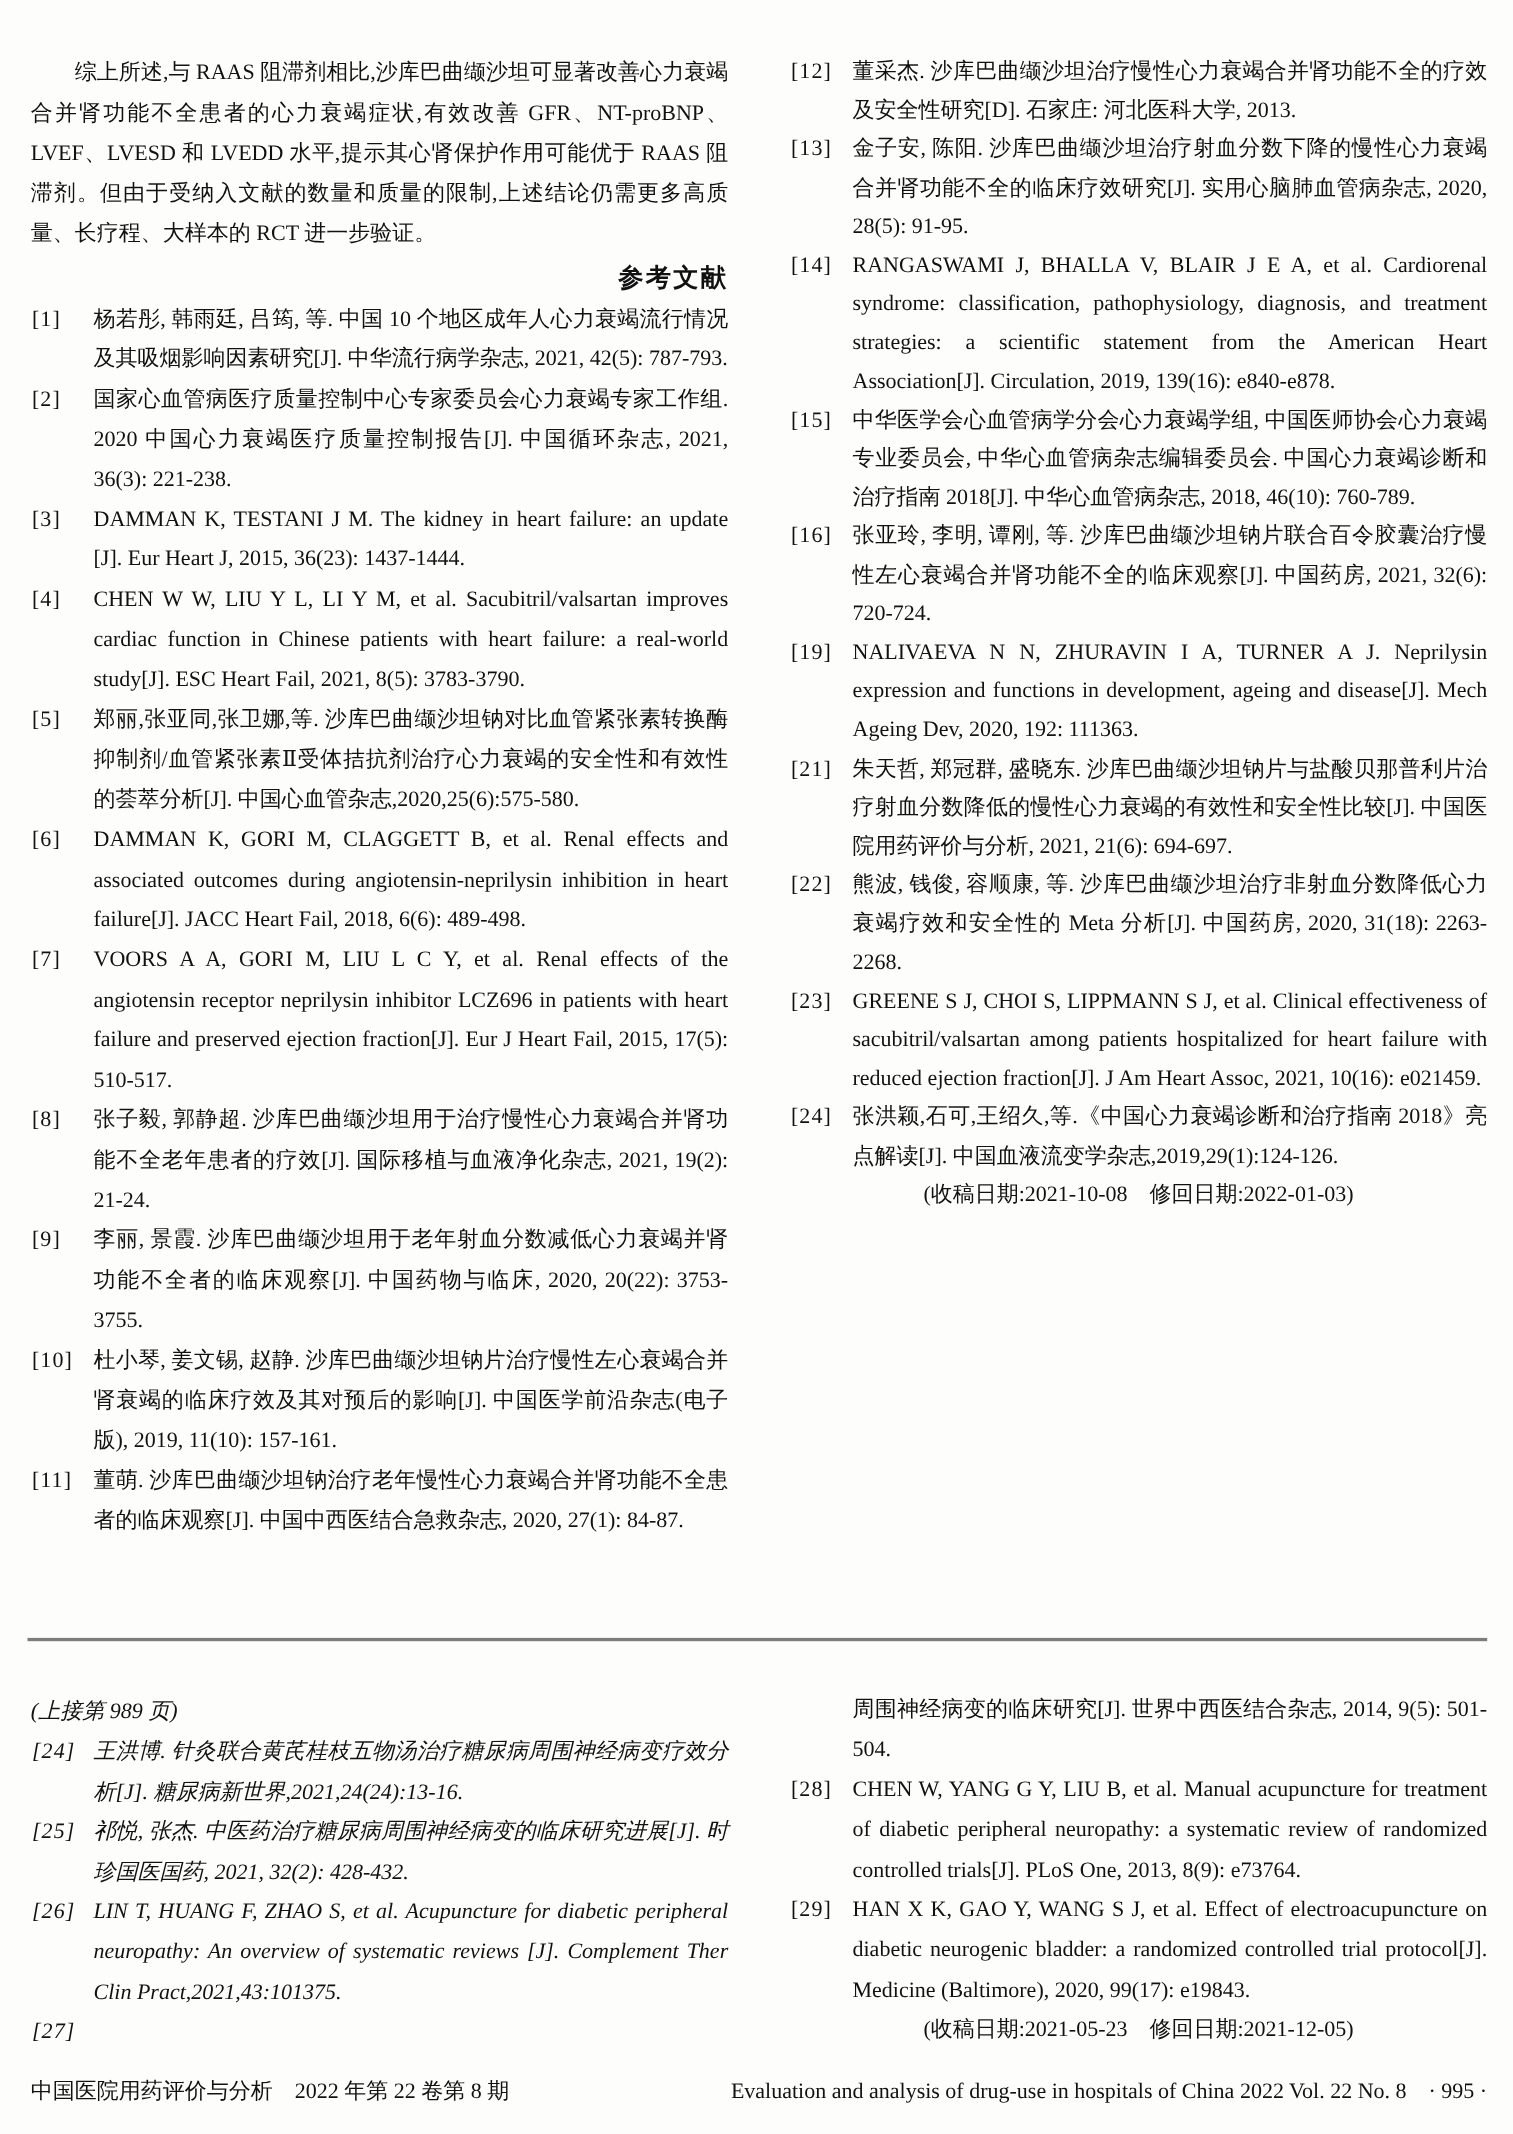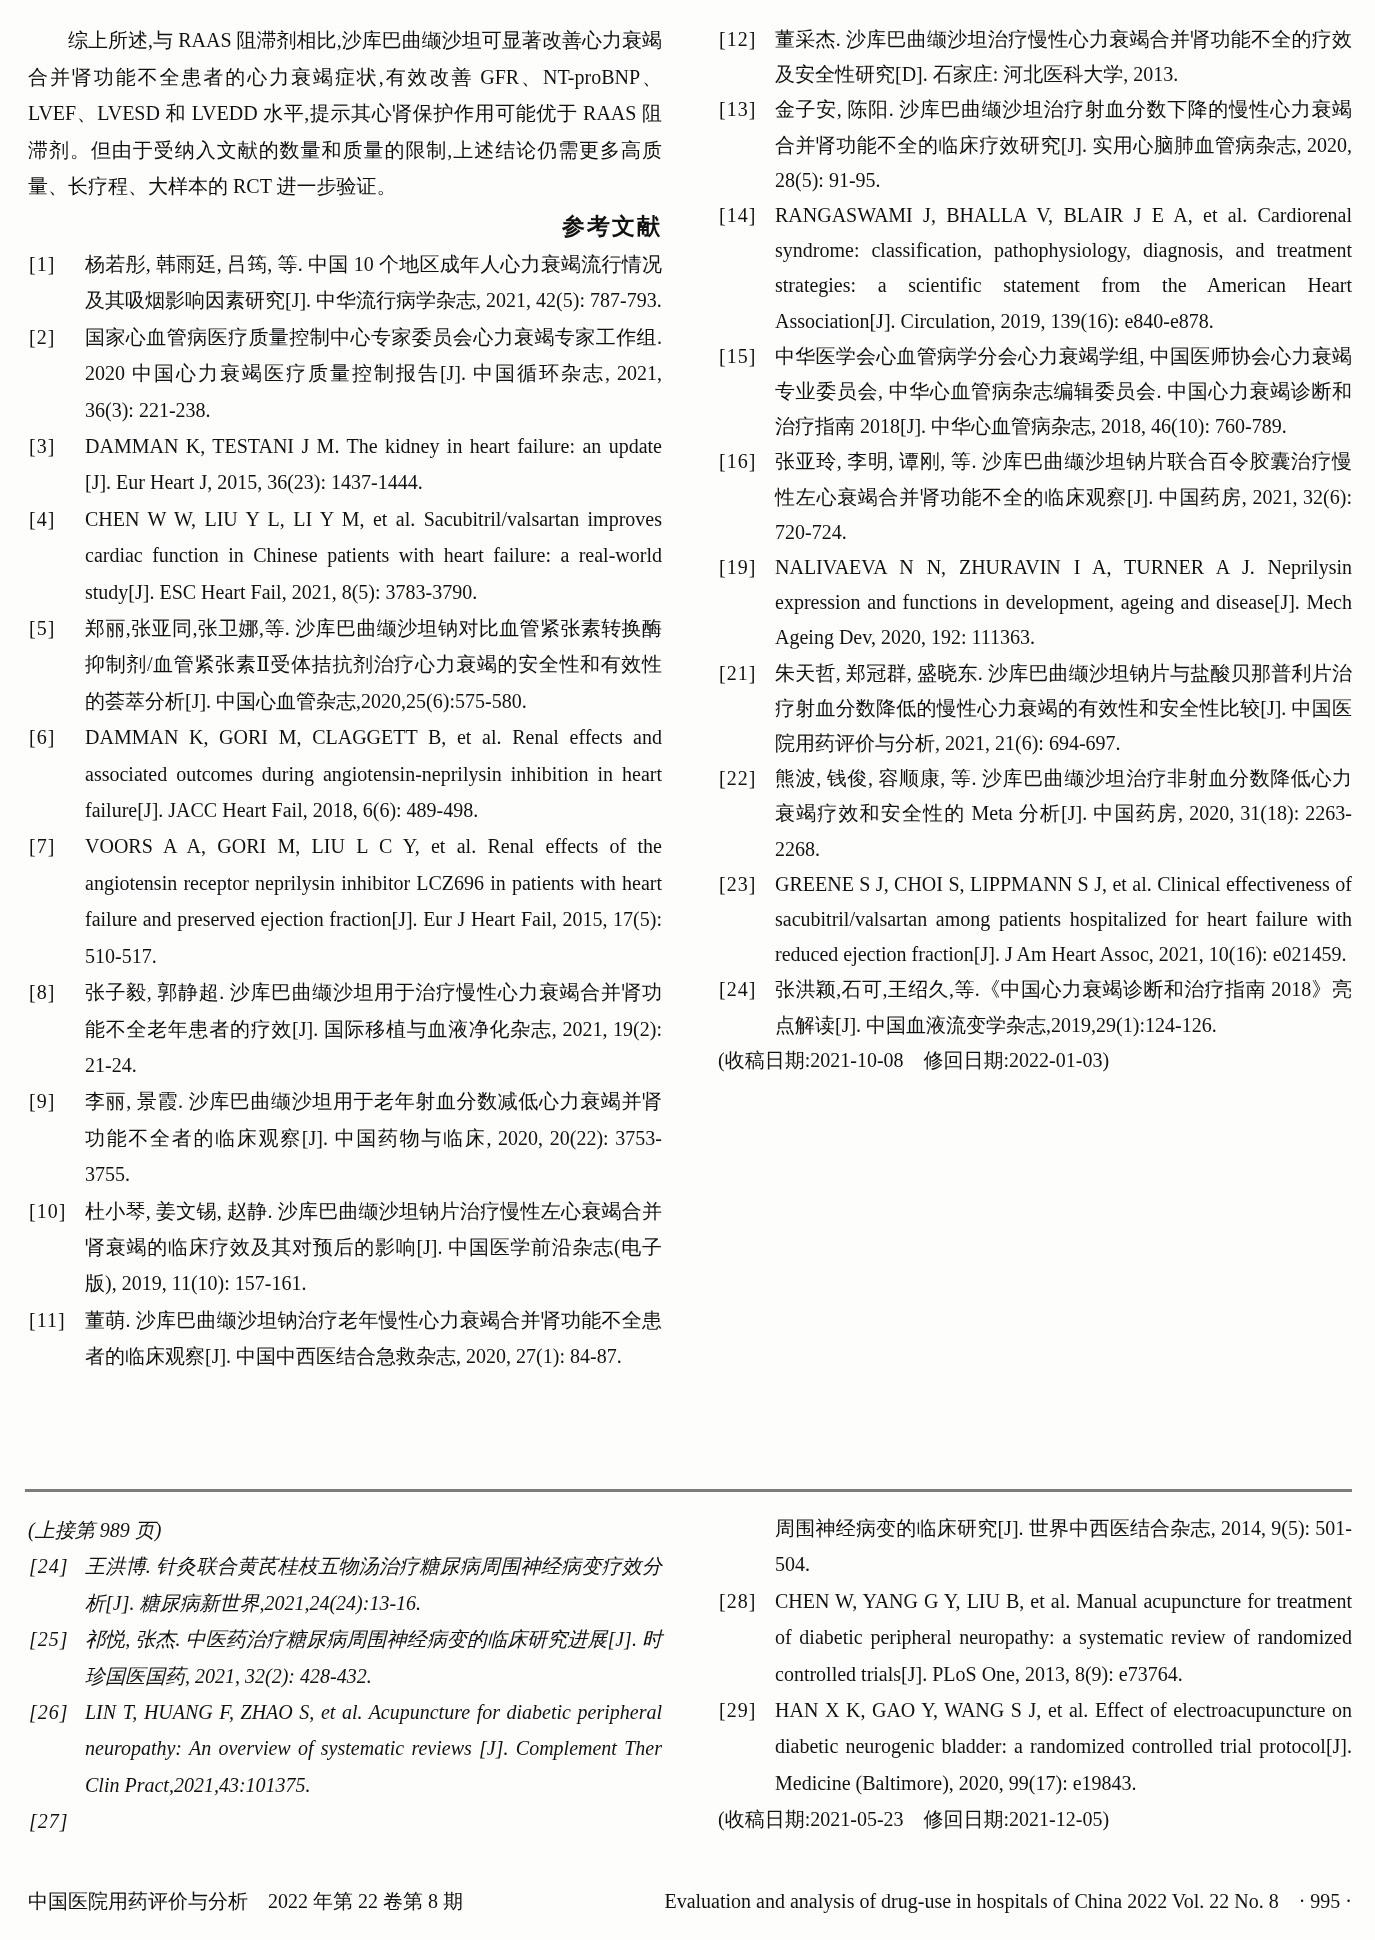--- a/index.html
+++ b/index.html
@@ -7,21 +7,21 @@
     width: 1375px;
     height: 1940px;
     background: #fdfdfc;
     color: #111;
     font-family: "Liberation Serif", "DejaVu Serif", serif;
     position: relative;
     overflow: hidden;
   }
   .page { position: absolute; inset: 0; }
 
-  .col { position: absolute; width: 634px; }
+  .col { position: absolute; width: 634px; margin-top: 26px; }
   .col-left-top  { left: 28px;  top: 22px; }
   .col-right-top { left: 718px; top: 22px; }
   .col-left-bottom  { left: 28px;  top: 1512px; font-style: italic; }
   .col-right-bottom { left: 718px; top: 1510px; }
 
   .body-text { font-size: 20px; line-height: 36.4px; }
   .col-right-top .body-text,
   .col-right-top.body-text { line-height: 35.2px; }
 
   .conclusion {
@@ -49,21 +49,21 @@
   }
   .ref-marker {
     position: absolute;
     left: 1px;
     top: 0;
     letter-spacing: 1px;
   }
 
   .date-line {
     margin: 0;
-    text-align: left;
+    text-align: center;
     font-size: 20px;
   }
   .col-left-top .date-line, .col-right-top .date-line { line-height: 35.2px; }
   .col-right-bottom .date-line { line-height: 36.4px; }
 
   .continued-note {
     margin: 0;
     font-size: 20px;
     line-height: 36.4px;
   }

